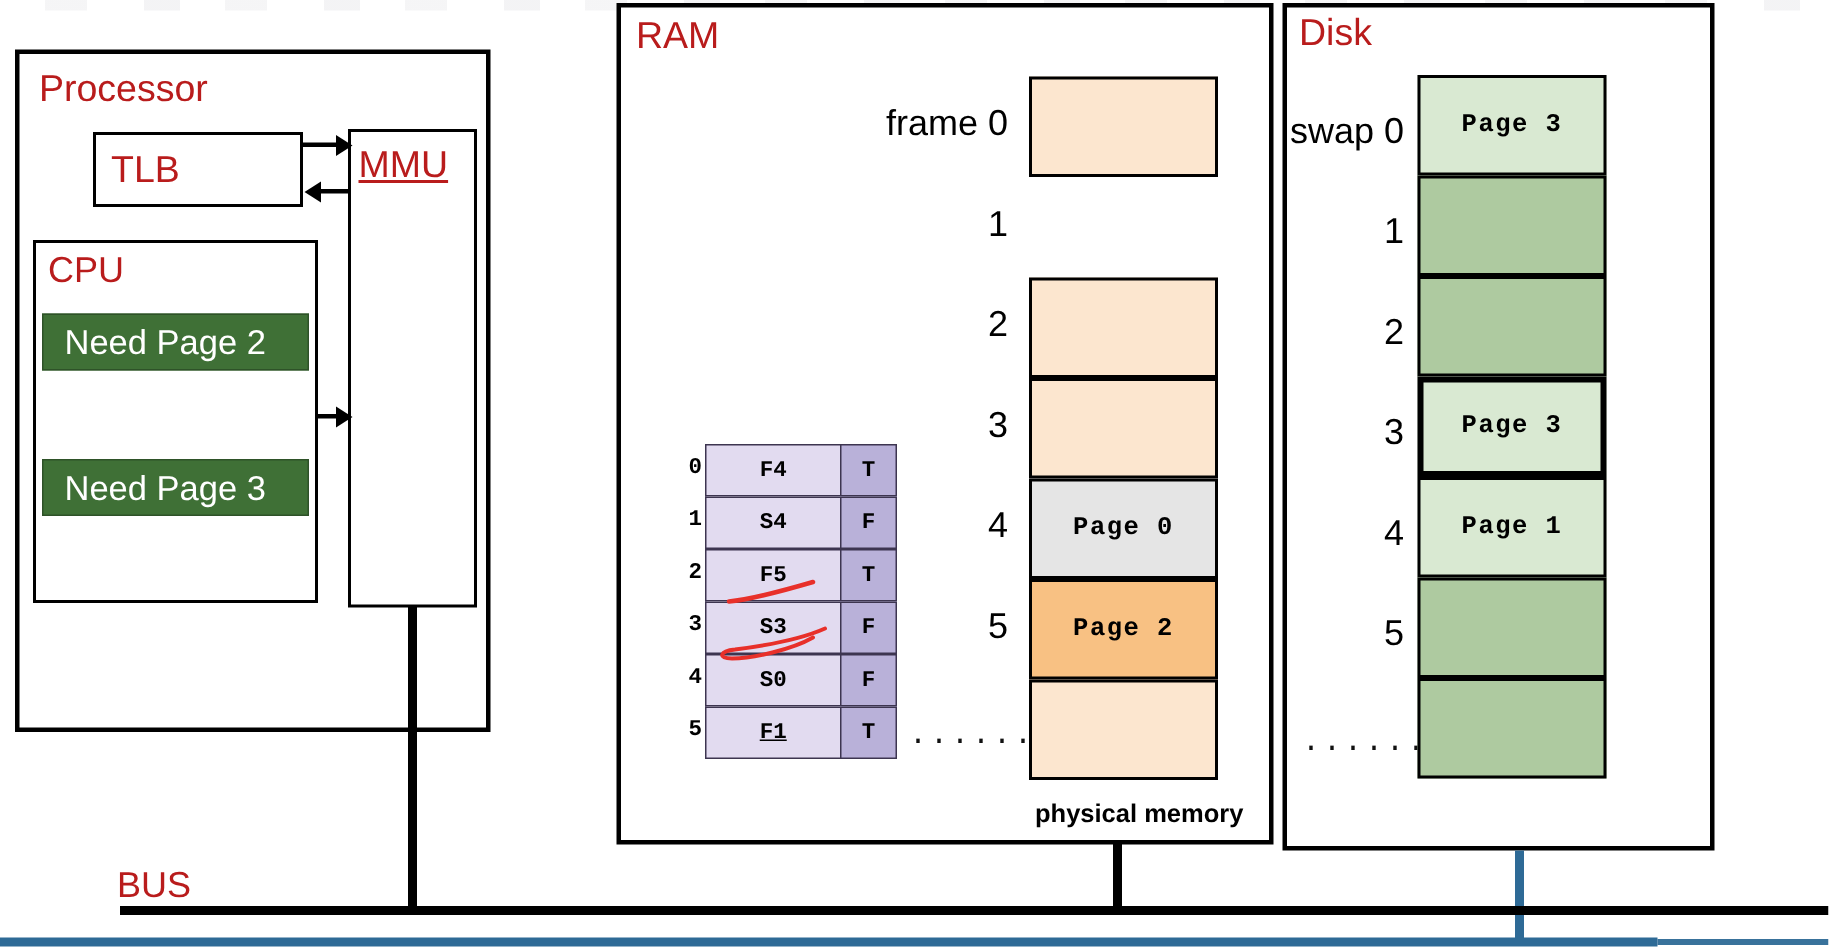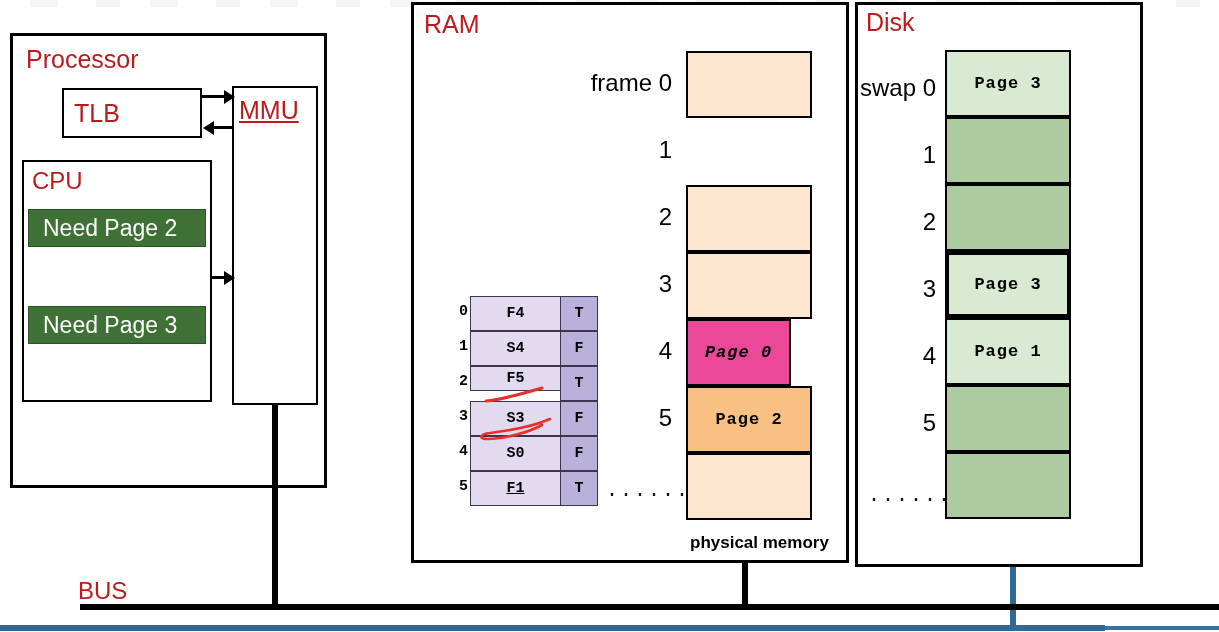--- a/index.html
+++ b/index.html
@@ -109,21 +109,21 @@
 
     <div class="pt-row abs" style="left:470px;top:296px;border-radius:14px;">
       <div class="pt-c1" style="height:35px;">F4</div>
       <div class="pt-c2" style="height:35px;">T</div>
     </div>
     <div class="pt-row abs" style="left:470px;top:331px;">
       <div class="pt-c1" style="height:35px;">S4</div>
       <div class="pt-c2" style="height:35px;">F</div>
     </div>
     <div class="pt-row abs" style="left:470px;top:366px;">
-      <div class="pt-c1" style="height:25px;">F5</div>
+      <div class="pt-c1" style="height:35px;">F5</div>
       <div class="pt-c2" style="height:35px;">T</div>
     </div>
     <div class="pt-row abs" style="left:470px;top:401px;text-align:center;">
       <div class="pt-c1" style="height:35px;">S3</div>
       <div class="pt-c2" style="height:35px;">F</div>
     </div>
     <div class="pt-row abs" style="left:470px;top:436px;">
       <div class="pt-c1" style="height:35px;">S0</div>
       <div class="pt-c2" style="height:35px;">F</div>
     </div>
@@ -145,21 +145,21 @@
   <div class="abs rowlabel" style="left:512px;top:71px;width:160px;">frame 0</div>
   <div class="abs rowlabel" style="left:512px;top:138px;width:160px;">1</div>
   <div class="abs rowlabel" style="left:512px;top:205px;width:160px;">2</div>
   <div class="abs rowlabel" style="left:512px;top:272px;width:160px;">3</div>
   <div class="abs rowlabel" style="left:512px;top:339px;width:160px;">4</div>
   <div class="abs rowlabel" style="left:512px;top:406px;width:160px;">5</div>
 
   <div class="cell" style="left:686px;top:51px;width:126px;height:67px;background:#fce6cf;"></div>
   <div class="cell" style="left:686px;top:185px;width:126px;height:67px;background:#fce6cf;"></div>
   <div class="cell" style="left:686px;top:252px;width:126px;height:67px;background:#fce6cf;"></div>
-  <div class="cell" style="left:686px;top:319px;width:105px;height:67px;background:#ec4899;font-style:italic;">Page  0</div>
+  <div class="cell" style="left:686px;top:319px;width:126px;height:67px;background:#e5e5e5;">Page  0</div>
   <div class="cell" style="left:686px;top:386px;width:126px;height:67px;background:#f8c183;">Page  2</div>
   <div class="cell" style="left:686px;top:453px;width:126px;height:67px;background:#fce6cf;"></div>
 
   <div class="abs caption" style="left:690px;top:533px;">physical memory</div>
 
   <div class="abs vline" style="left:742px;top:562px;width:6px;height:45px;"></div>
 
   <div class="abs outerbox" style="left:855px;top:2px;width:288px;height:565px;"></div>
   <div class="abs boxlabel" style="left:866px;top:10px;">Disk</div>
 

